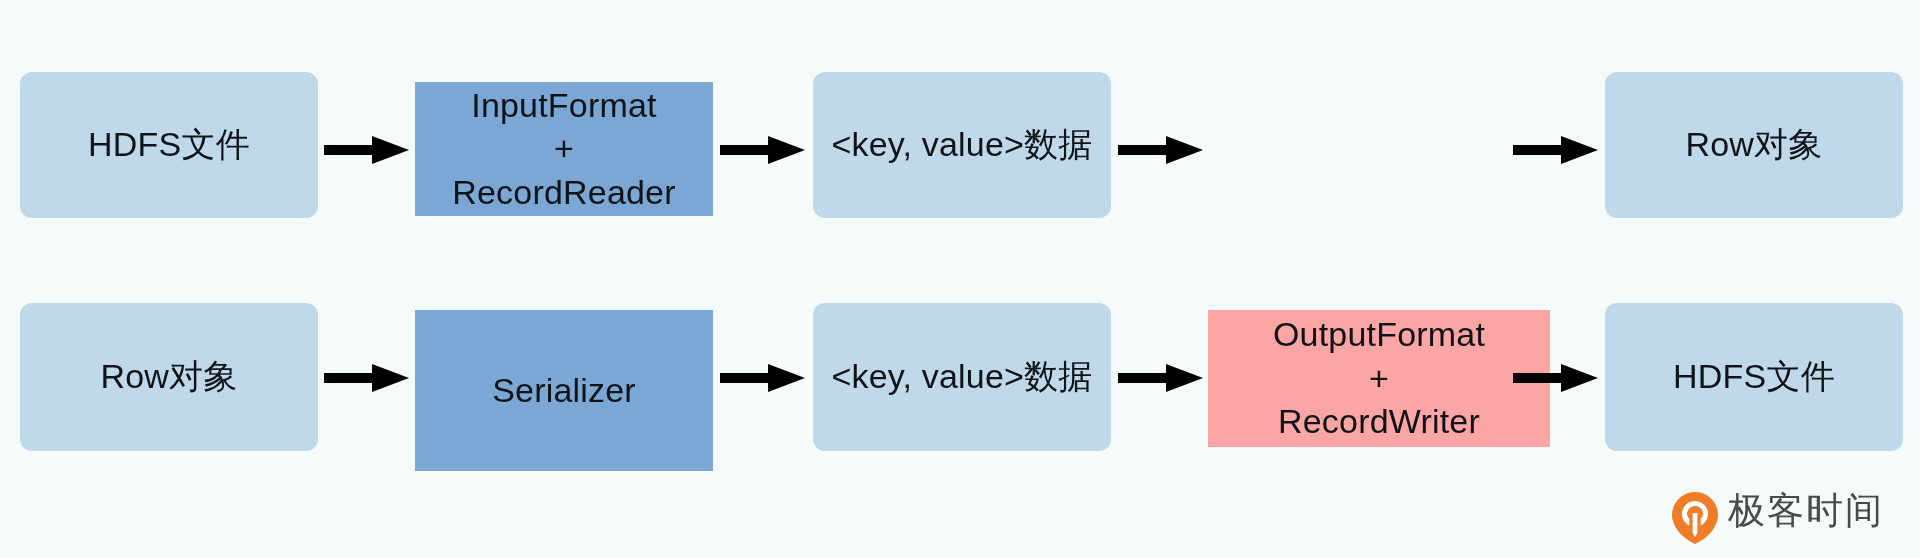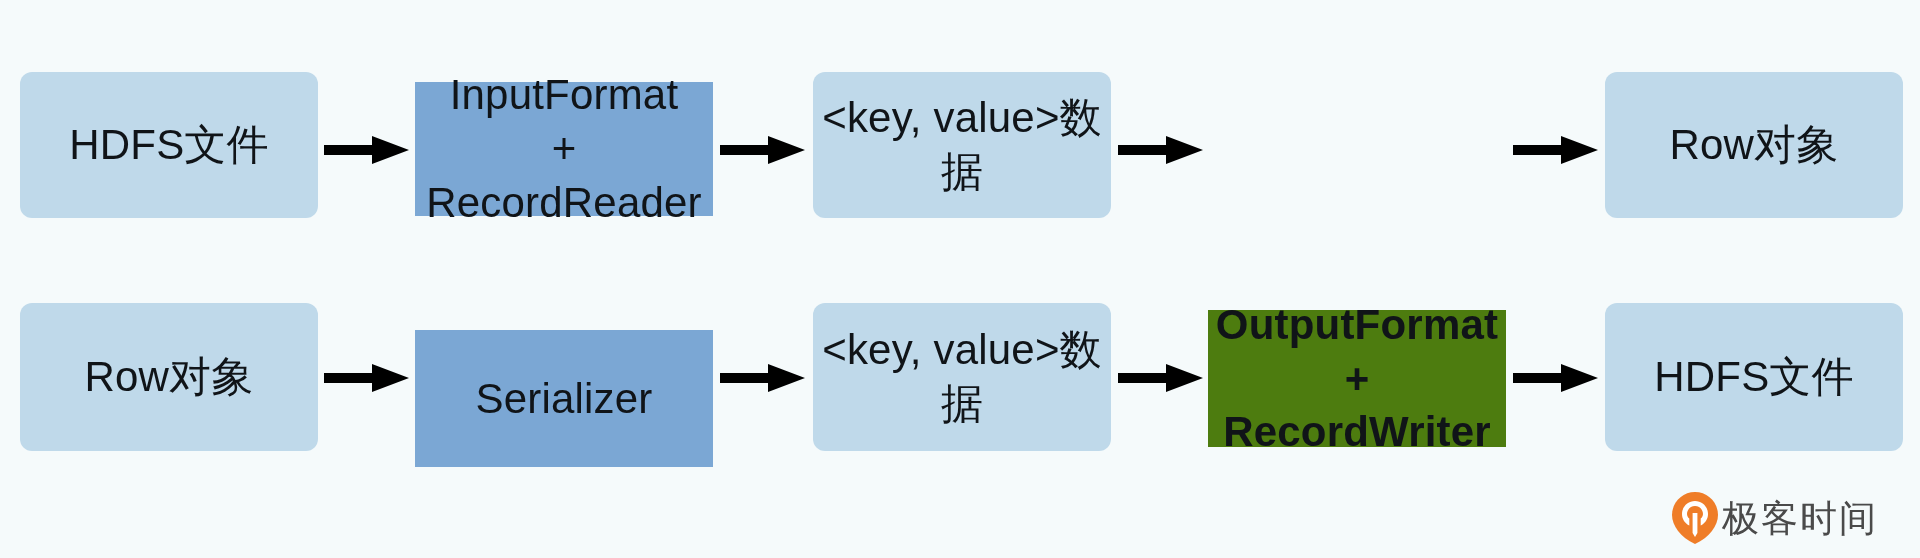--- a/index.html
+++ b/index.html
@@ -17,21 +17,21 @@
   }
 
   .node {
     position: absolute;
     box-sizing: border-box;
     display: flex;
     align-items: center;
     justify-content: center;
     text-align: center;
     color: #101418;
-    font-size: 42px;
+    font-size: 34px;
     line-height: 1.28;
     letter-spacing: 0.2px;
     white-space: pre-line;
     font-weight: 400;
   }
   .node.light {
     background: #bfd9ea;
     border-radius: 12px;
   }
   .node.dark {
@@ -41,22 +41,22 @@
 
   .arrow {
     position: absolute;
     display: block;
   }
 
   
   #logo {
     position: absolute;
     display: flex;
-    align-items: center;
-    gap: 4px;
+    align-items: flex-start;
+    gap: 10px;
   }
   #logo .mark {
     width: 46px;
     height: 52px;
     flex: 0 0 auto;
   }
   #logo .wordmark {
     font-size: 37px;
     color: #4a4a4a;
     letter-spacing: 2px;
@@ -81,23 +81,23 @@
     <svg class="arrow" viewBox="0 0 85 32" width="85" height="32" style="left: 720px; top: 134px;">
       <path d="M0,11 L48,11 L48,2 L85,16 L48,30 L48,21 L0,21 Z" fill="#000000"></path>
     </svg>
     <svg class="arrow" viewBox="0 0 85 32" width="85" height="32" style="left: 1118px; top: 134px;">
       <path d="M0,11 L48,11 L48,2 L85,16 L48,30 L48,21 L0,21 Z" fill="#000000"></path>
     </svg>
     <svg class="arrow" viewBox="0 0 85 32" width="85" height="32" style="left: 1513px; top: 134px;">
       <path d="M0,11 L48,11 L48,2 L85,16 L48,30 L48,21 L0,21 Z" fill="#000000"></path>
     </svg>
     <div class="node light" style="left: 20px; top: 303px; width: 298px; height: 148px; background: rgb(191, 217, 234); color: rgb(16, 20, 24);"><span>Row对象</span></div>
-    <div class="node dark" style="left: 415px; top: 310px; width: 298px; height: 137px; background: rgb(123, 167, 212); color: rgb(16, 20, 24); margin-top: 20px;"><span>Serializer</span></div>
+    <div class="node dark" style="left: 415px; top: 310px; width: 298px; height: 161px; background: rgb(123, 167, 212); color: rgb(16, 20, 24);"><span>Serializer</span></div>
     <div class="node light" style="left: 813px; top: 303px; width: 298px; height: 148px; background: rgb(191, 217, 234); color: rgb(16, 20, 24);"><span>&lt;key, value&gt;数据</span></div>
-    <div class="node dark" style="left: 1208px; top: 310px; width: 298px; height: 137px; background: #4d7c0f; color: rgb(16, 20, 24); font-weight: bold;"><span>OutputFormat
+    <div class="node dark" style="left: 1208px; top: 310px; width: 342px; height: 137px; background: #fca5a5; color: rgb(16, 20, 24);"><span>OutputFormat
 +
 RecordWriter</span></div>
     <div class="node light" style="left: 1605px; top: 303px; width: 298px; height: 148px; background: rgb(191, 217, 234); color: rgb(16, 20, 24);"><span>HDFS文件</span></div>
     <svg class="arrow" viewBox="0 0 85 32" width="85" height="32" style="left: 324px; top: 362px;">
       <path d="M0,11 L48,11 L48,2 L85,16 L48,30 L48,21 L0,21 Z" fill="#000000"></path>
     </svg>
     <svg class="arrow" viewBox="0 0 85 32" width="85" height="32" style="left: 720px; top: 362px;">
       <path d="M0,11 L48,11 L48,2 L85,16 L48,30 L48,21 L0,21 Z" fill="#000000"></path>
     </svg>
     <svg class="arrow" viewBox="0 0 85 32" width="85" height="32" style="left: 1118px; top: 362px;">

